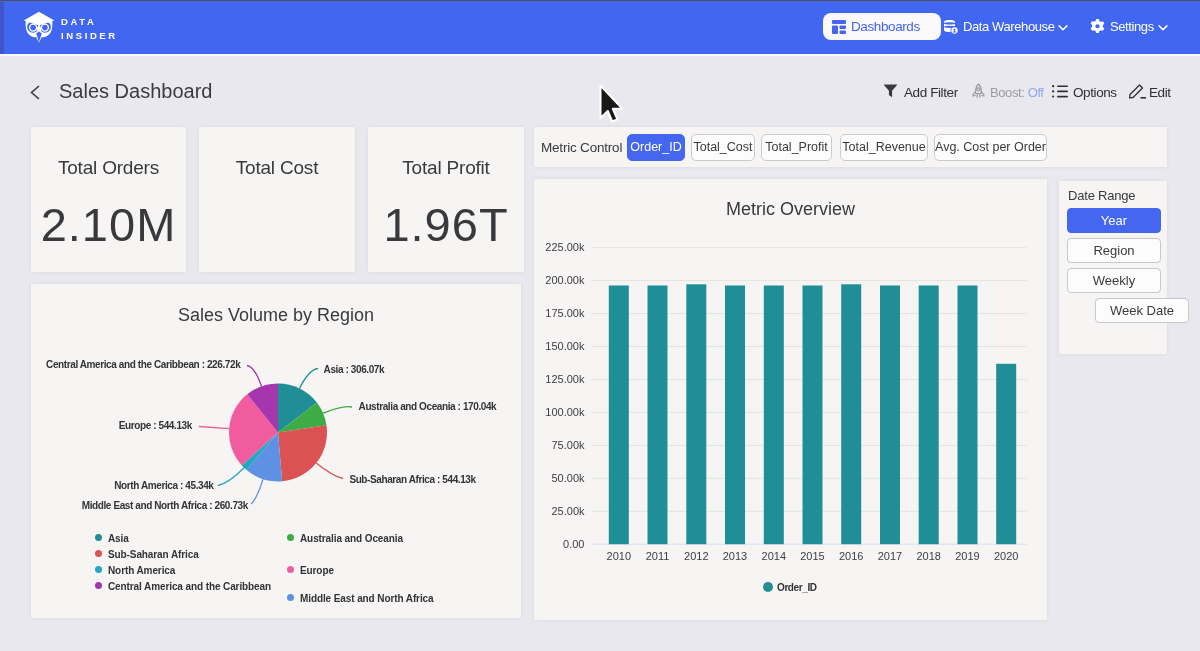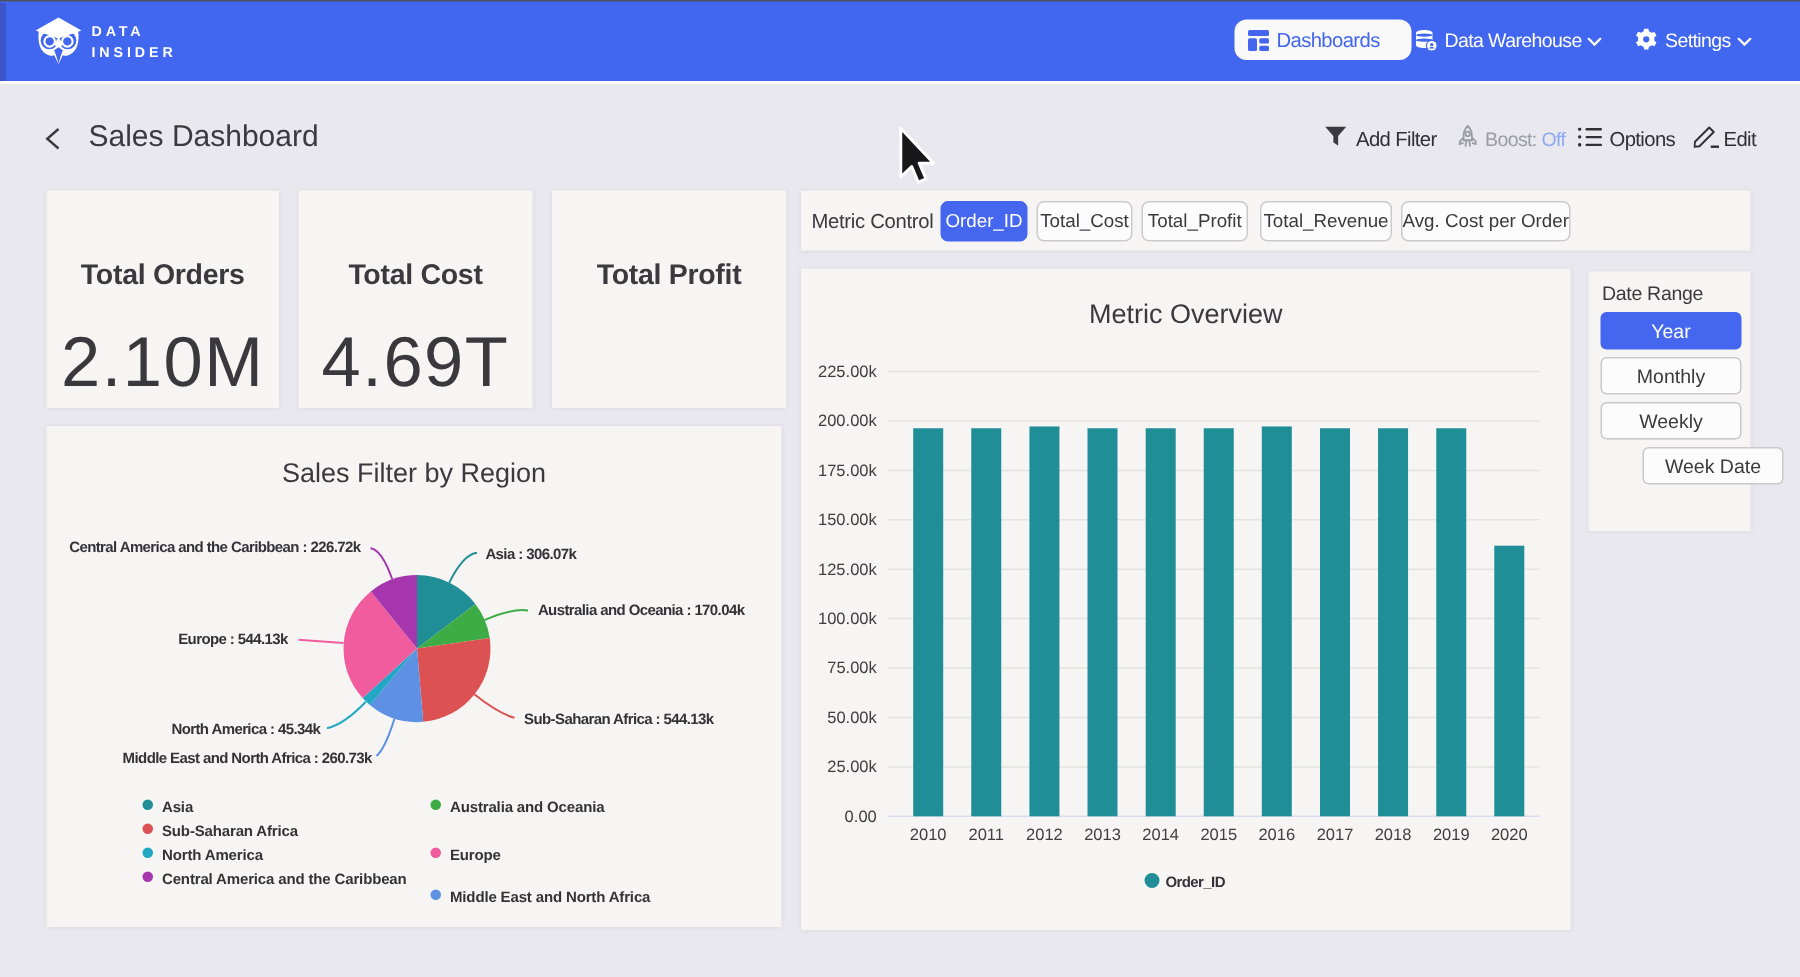--- a/index.html
+++ b/index.html
@@ -14,21 +14,21 @@
 .logo-txt { position:absolute; left:61px; color:#FFFFFF; font-size:9.5px; font-weight:bold; letter-spacing:2.6px; }
 #dashbtn { position:absolute; left:823px; top:13px; width:118px; height:27px; background:#F9F9F9; border-radius:8px; }
 #dashbtn span { position:absolute; left:28px; top:6px; color:#4466EE; font-size:13.5px; font-weight:500; letter-spacing:-0.4px; }
 .navitem { position:absolute; top:0; color:#FFFFFF; font-size:13px; letter-spacing:-0.4px; }
 
 .hdr-ico { position:absolute; }
 #title { position:absolute; left:59px; top:80px; font-size:20px; color:#3B3B3F; }
 .hitem { position:absolute; top:85px; font-size:13.5px; font-weight:500; color:#303034; letter-spacing:-0.4px; }
 
 .kpi { position:absolute; top:127px; height:145px; background:#F6F5F3; box-shadow:0 0 3px rgba(120,120,150,.14); text-align:center; }
-.kpi .lab { margin-top:46px; font-size:19px; font-weight:700; color:#3A3A3E; letter-spacing:-0.2px; }
+.kpi .lab { margin-top:30px; font-size:19px; font-weight:400; color:#3A3A3E; letter-spacing:-0.2px; }
 .kpi .val { margin-top:18px; font-size:47px; font-weight:500; color:#39393D; letter-spacing:1px; }
 
 #metricbar { position:absolute; left:534px; top:127px; width:633px; height:40px; background:#F6F5F3; box-shadow:0 0 3px rgba(120,120,150,.14); }
 #metricbar .mlab { position:absolute; left:7px; top:13px; font-size:13.5px; color:#3A3A3E; letter-spacing:-0.2px; }
 .mbtn { position:absolute; top:6.5px; height:27px; border:1px solid #CBCBCF; border-radius:5px; background:#FCFCFC; font-size:12.5px; color:#3A3A3E; text-align:center; line-height:25px; }
 .mbtn.sel { background:#4566EE; border-color:#4566EE; color:#fff; }
 
 #datepanel { position:absolute; left:1059px; top:181px; width:108px; height:173px; background:#F6F5F3; box-shadow:0 0 3px rgba(120,120,150,.14); }
 #datepanel .dlab { position:absolute; left:9px; top:7px; font-size:13px; font-weight:500; color:#3A3A3E; letter-spacing:-0.2px;text-align:center; }
 .dbtn { position:absolute; left:8px; width:94px; height:25px; border:1px solid #C8C8CC; border-radius:4px; background:#FCFCFC; font-size:13px; color:#3A3A3E; text-align:center; line-height:23px; }
@@ -133,39 +133,39 @@
   <rect x="11.5" y="13" width="5.5" height="1.6" fill="#303034"></rect>
 </svg>
 <div class="hitem" style="left:1149px;">Edit</div>
 
 <div class="kpi" style="left:31px; width:155px;">
     <div class="lab">Total Orders</div>
     <div class="val">2.10M</div>
   </div>
 <div class="kpi" style="left:199px; width:156px;">
     <div class="lab">Total Cost</div>
-    <div class="val">4.69T</div>
   </div>
 <div class="kpi" style="left:368px; width:156px;">
     <div class="lab">Total Profit</div>
+    <div class="val">1.96T</div>
   </div>
 
 <div id="metricbar">
   <div class="mlab">Metric Control</div>
   <div class="mbtn sel" style="left:93px; width:58px;">Order_ID</div>
   <div class="mbtn" style="left:157px; width:64px;">Total_Cost</div>
   <div class="mbtn" style="left:227px; width:71px;">Total_Profit</div>
   <div class="mbtn" style="left:306px; width:88px;">Total_Revenue</div>
   <div class="mbtn" style="left:400px; width:113px;">Avg. Cost per Order</div>
 </div>
 
 <div id="datepanel">
   <div class="dlab">Date Range</div>
   <div class="dbtn sel" style="top:27px;">Year</div>
-  <div class="dbtn" style="top:57px;">Monthly</div>
+  <div class="dbtn" style="top:57px;">Region</div>
   <div class="dbtn" style="top:87px;">Weekly</div>
   <div class="dbtn" style="top:117px;margin-left:28px;">Week Date</div>
 </div>
 
 <div id="chartcard">
   <h2>Metric Overview</h2>
   <svg class="abs" style="left:0; top:0;" width="513" height="441" viewBox="0 0 513 441">
   <line x1="57.5" y1="68.7" x2="492.4" y2="68.7" stroke="#E3E3E1" stroke-width="1"></line>
   <line x1="57.5" y1="101.6" x2="492.4" y2="101.6" stroke="#E3E3E1" stroke-width="1"></line>
   <line x1="57.5" y1="134.6" x2="492.4" y2="134.6" stroke="#E3E3E1" stroke-width="1"></line>
@@ -207,21 +207,21 @@
   <text x="356.0" y="381.1" text-anchor="middle" font-size="11" fill="#3E3E42">2017</text>
   <text x="394.7" y="381.1" text-anchor="middle" font-size="11" fill="#3E3E42">2018</text>
   <text x="433.5" y="381.1" text-anchor="middle" font-size="11" fill="#3E3E42">2019</text>
   <text x="472.2" y="381.1" text-anchor="middle" font-size="11" fill="#3E3E42">2020</text>
   <circle cx="234" cy="408" r="5" fill="#208E96"></circle>
   <text x="243" y="412" font-size="10" letter-spacing="-0.4" font-weight="bold" fill="#333337">Order_ID</text>
   </svg>
 </div>
 
 <div id="piecard">
-  <h2>Sales Filter by Region</h2>
+  <h2>Sales Volume by Region</h2>
   <svg class="abs" style="left:0; top:0;" width="490" height="334" viewBox="0 0 490 334">
   <path d="M247.0 148.4 L247.00 99.40 A49.0 49.0 0 0 1 285.90 118.60 Z" fill="#208E96"></path>
   <path d="M247.0 148.4 L285.90 118.60 A49.0 49.0 0 0 1 295.49 141.35 Z" fill="#3EAC45"></path>
   <path d="M247.0 148.4 L295.49 141.35 A49.0 49.0 0 0 1 251.16 197.22 Z" fill="#DC5151"></path>
   <path d="M247.0 148.4 L251.16 197.22 A49.0 49.0 0 0 1 215.57 186.00 Z" fill="#5E90E4"></path>
   <path d="M247.0 148.4 L215.57 186.00 A49.0 49.0 0 0 1 210.77 181.39 Z" fill="#22A7C4"></path>
   <path d="M247.0 148.4 L210.77 181.39 A49.0 49.0 0 0 1 216.22 110.28 Z" fill="#F15C9E"></path>
   <path d="M247.0 148.4 L216.22 110.28 A49.0 49.0 0 0 1 247.00 99.40 Z" fill="#A536AE"></path>
   <path d="M268.5 104.5 Q277.8 85.6 287.0 84.5" fill="none" stroke="#208E96" stroke-width="1.3"></path>
   <path d="M291.9 129.4 Q311.3 121.2 321.0 123.0" fill="none" stroke="#3EAC45" stroke-width="1.3"></path>

